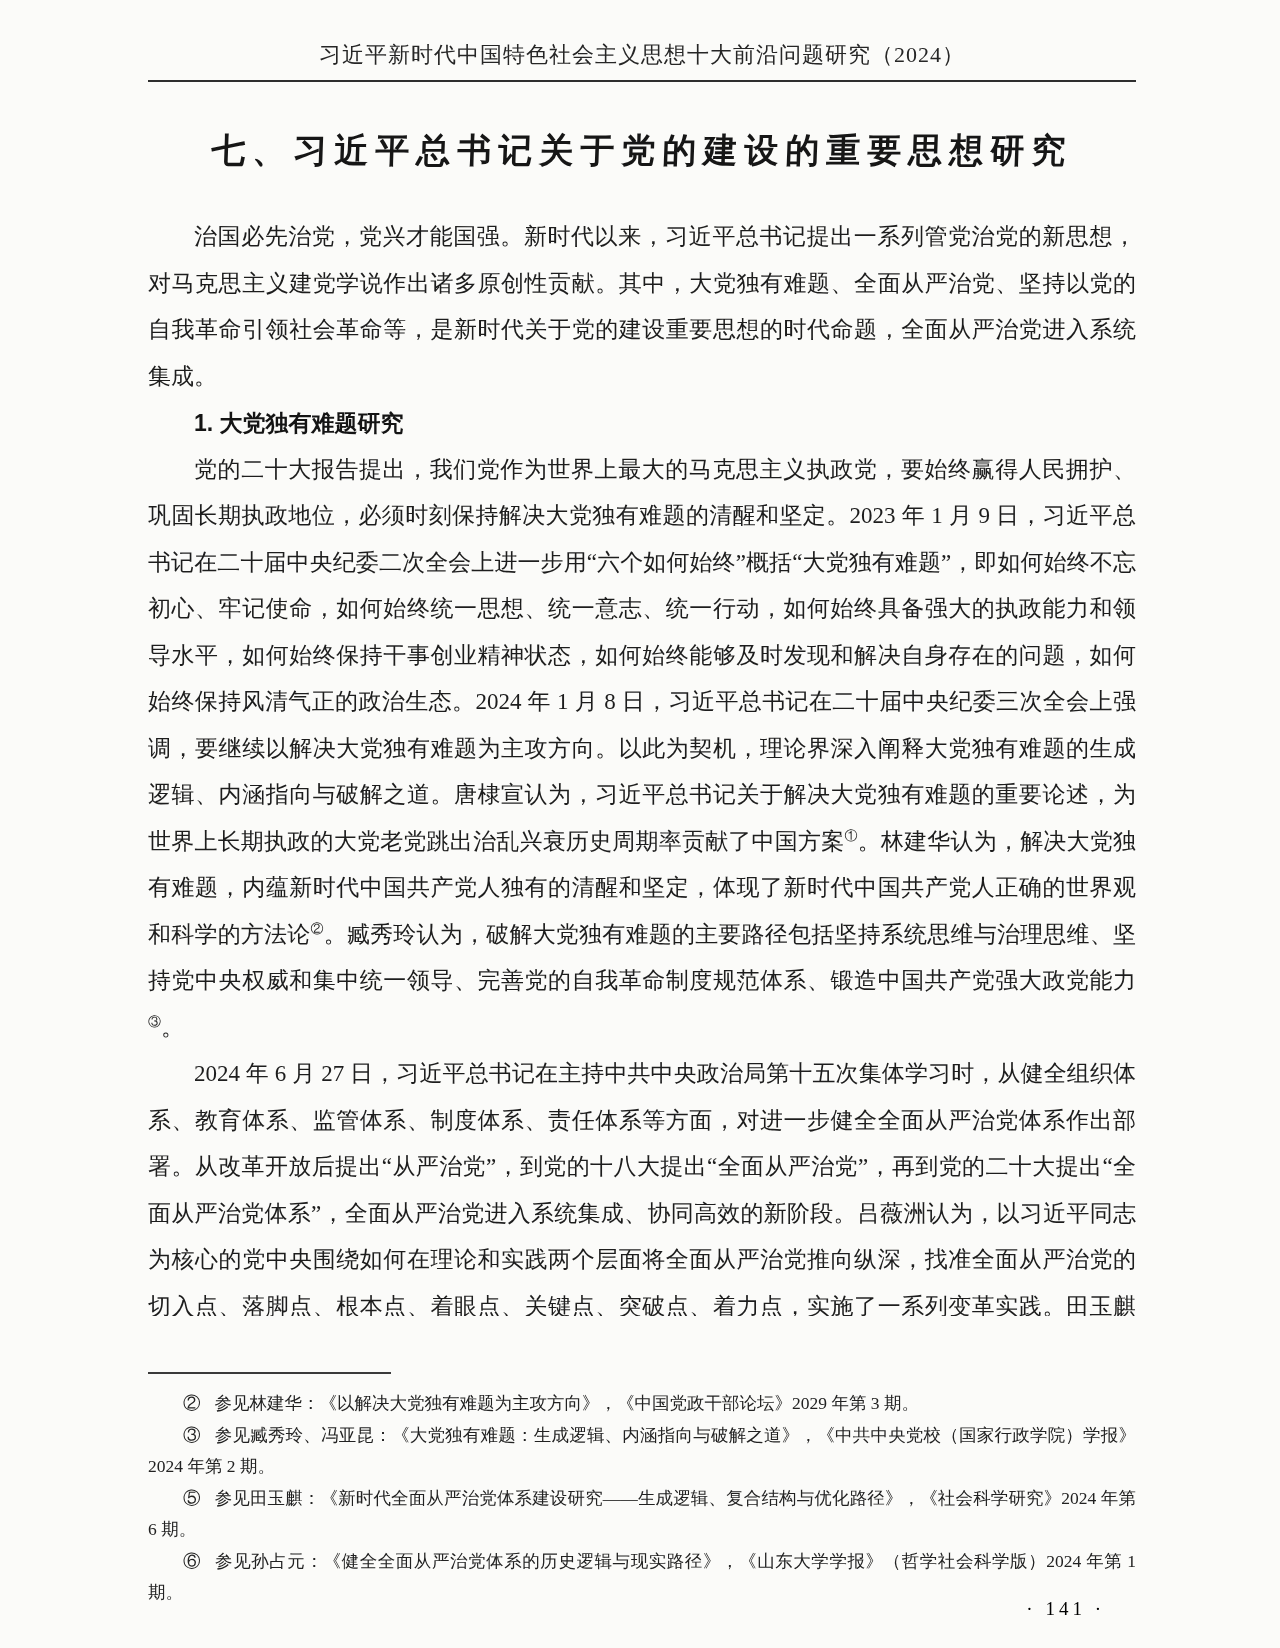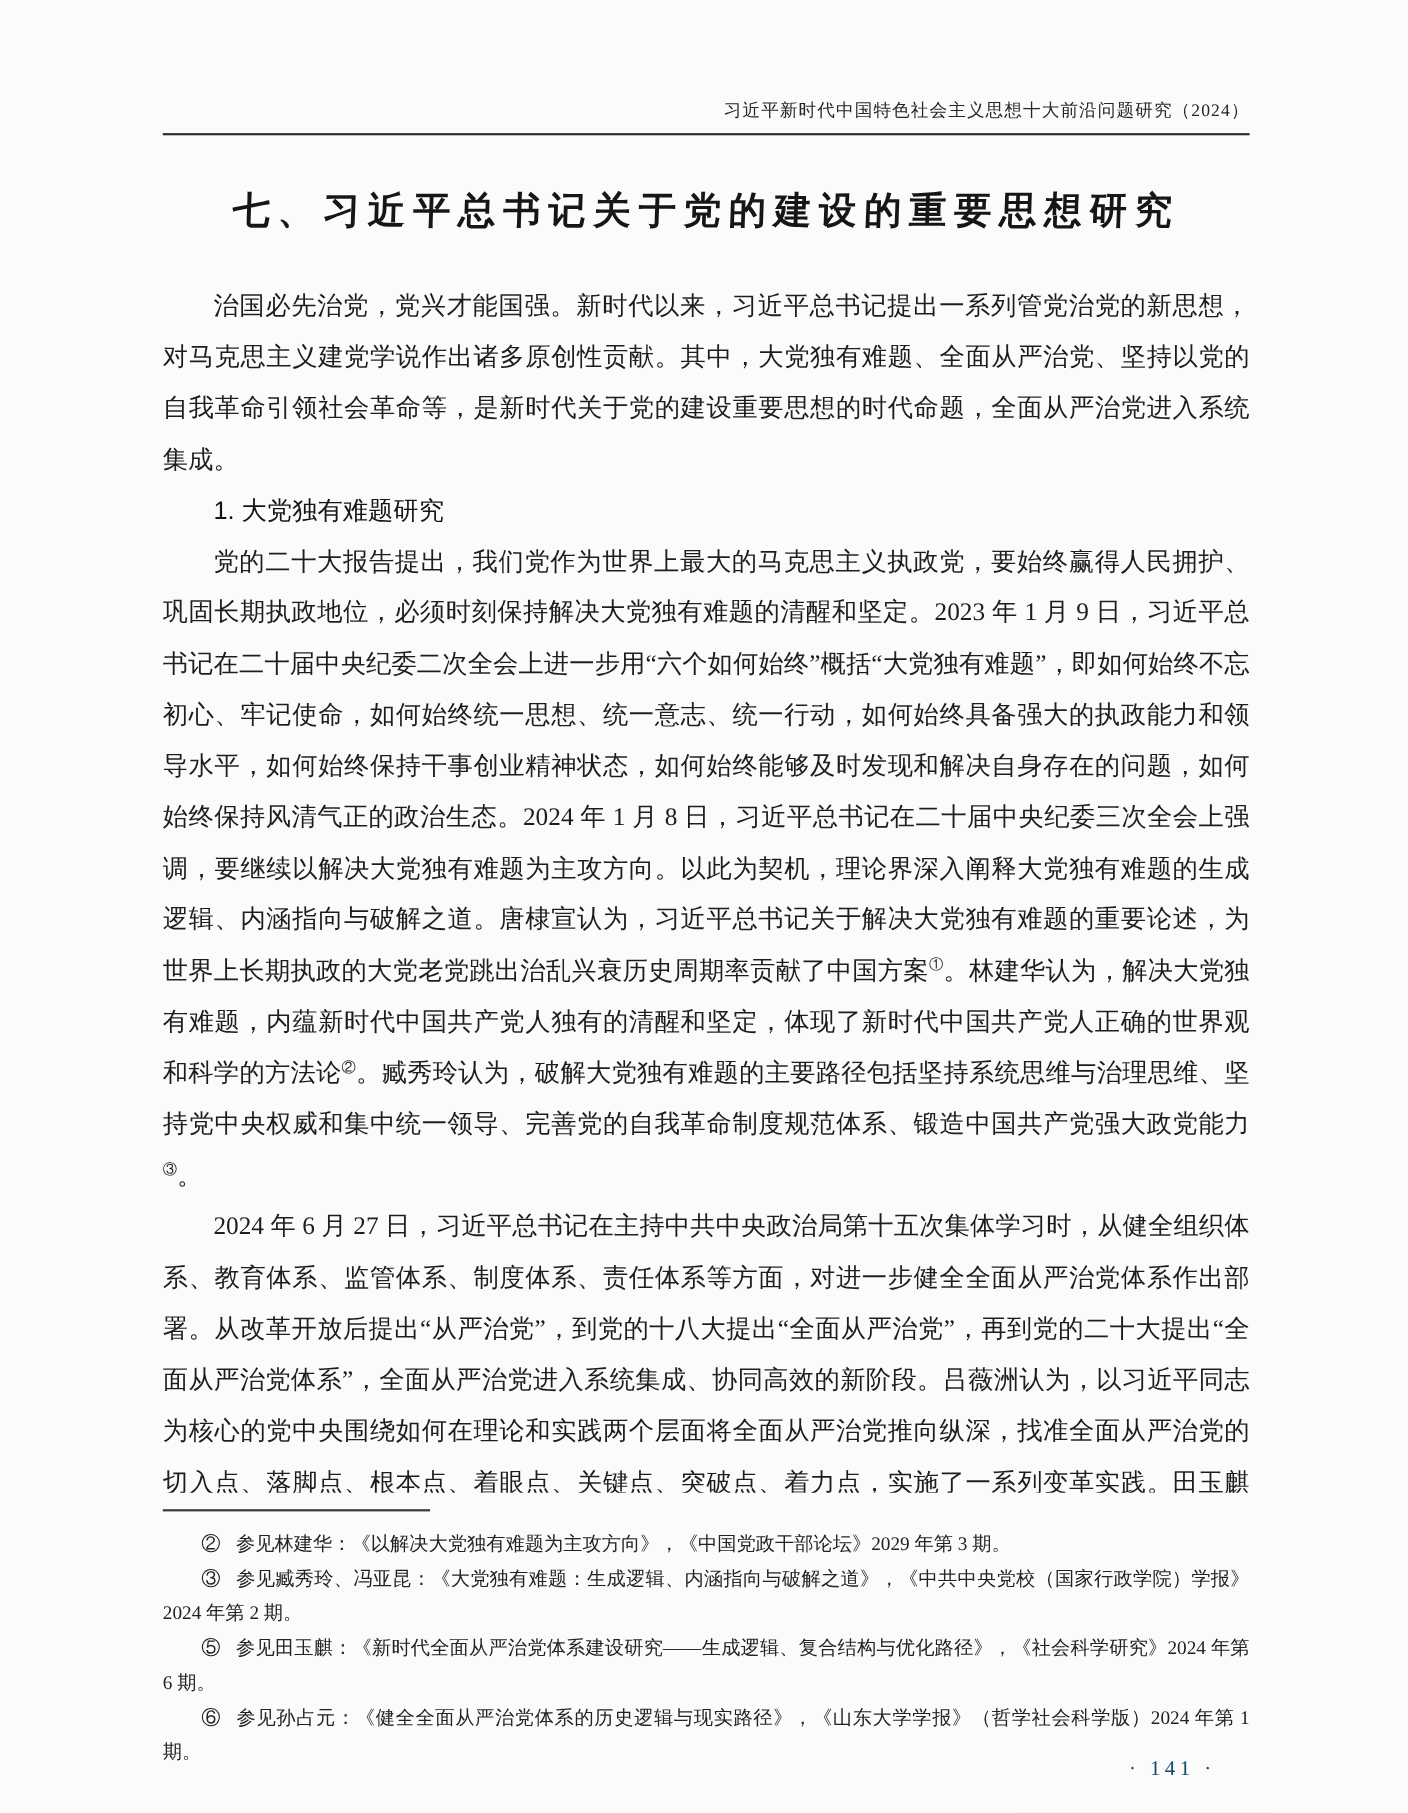--- a/index.html
+++ b/index.html
@@ -13,23 +13,23 @@
     margin: 0 auto;
     background: #fbfbf9;
     color: #1d1d1d;
     overflow: hidden;
   }
 
   .content-col { position: absolute; left: 148px; right: 144px; top: 0; }
 
   
   .running-header {
-    padding-top: 90px;
-    text-align: right;
-    font-size: 16px;
+    padding-top: 40px;
+    text-align: center;
+    font-size: 22px;
     letter-spacing: 1px;
     color: #262626;
   }
   .header-rule {
     margin-top: 10px;
     border-top: 2px solid #2e2e2e;
     height: 0;
   }
 
   
@@ -50,21 +50,21 @@
     max-height: 1102px;
     overflow: hidden;
     font-size: 23px;
     line-height: 46.5px;
     text-align: justify;
     color: #1d1d1d;
   }
   .article-body p { text-indent: 2em; }
   .section-heading {
     font-family: "Liberation Sans", "DejaVu Sans", sans-serif;
-    font-weight: normal;
+    font-weight: bold;
     color: #141414;
   }
   .article-body sup {
     font-size: 13px;
     line-height: 0;
     vertical-align: super;
     letter-spacing: 0;
   }
 
   
@@ -89,21 +89,21 @@
   .footnotes p { text-indent: 2em; }
   .fn-marker { margin-right: 14px; }
 
   
   .page-number {
     position: absolute;
     bottom: 28px;
     right: 175px;
     font-size: 19px;
     letter-spacing: 4px;
-    color: #0c4a6e;
+    color: #000000;
   }
 </style>
 </head>
 <body>
 
 <div class="page">
   <div class="content-col">
 
     <div class="running-header">习近平新时代中国特色社会主义思想十大前沿问题研究（2024）</div>
 

